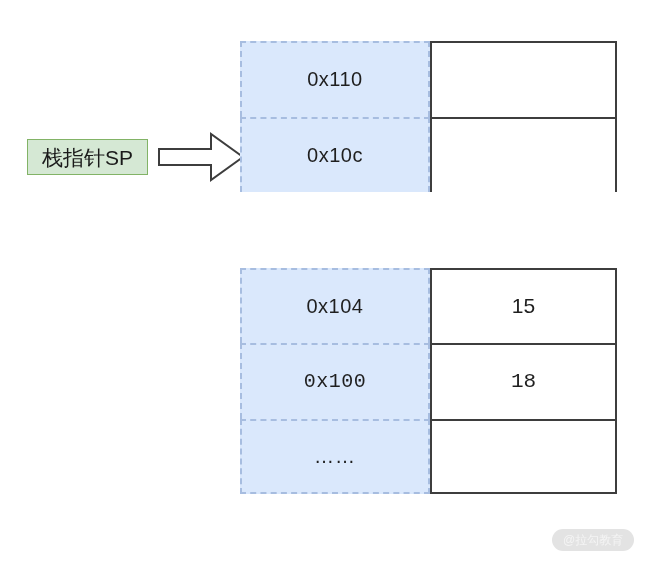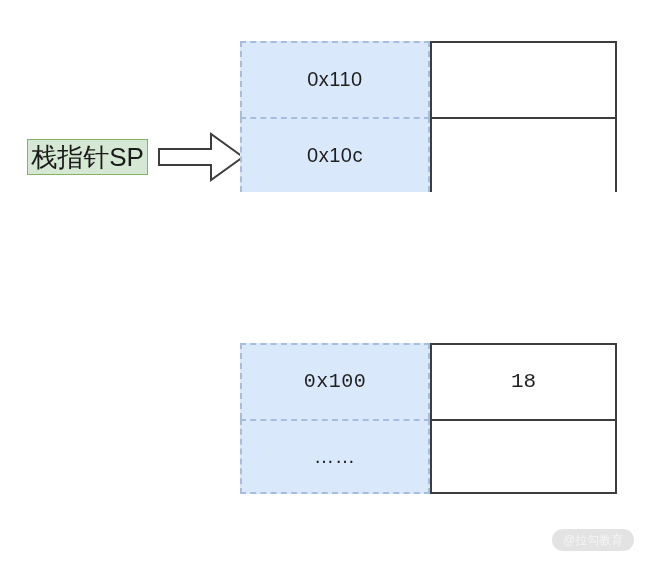--- a/index.html
+++ b/index.html
@@ -29,21 +29,21 @@
     left: 27px;
     top: 139px;
     width: 121px;
     height: 36px;
     box-sizing: border-box;
     background: #d5e8d4;
     border: 1px solid #82b366;
     display: flex;
     align-items: center;
     justify-content: center;
-    font-size: 26px;
+    font-size: 21px;
     line-height: 1;
     color: #1a1a1a;
     letter-spacing: 0px;
     white-space: nowrap;
   }
 
   
   .sp-arrow {
     position: absolute;
     left: 158px;
@@ -159,20 +159,28 @@
     <div class="mem-row" style="top:75.5px;text-align:right;">
       <div class="addr-cell">
         <span>0x10c</span>
       </div>
       <div class="val-cell">
         <span></span>
       </div>
     </div>
 
 
+    <div class="mem-row" style="top:226.5px;">
+      <div class="addr-cell">
+        <span>0x104</span>
+      </div>
+      <div class="val-cell">
+        <span>15</span>
+      </div>
+    </div>
 
     <div class="mem-row" style="top:302px;font-family:Liberation Mono, monospace;">
       <div class="addr-cell">
         <span>0x100</span>
       </div>
       <div class="val-cell">
         <span>18</span>
       </div>
     </div>
 

